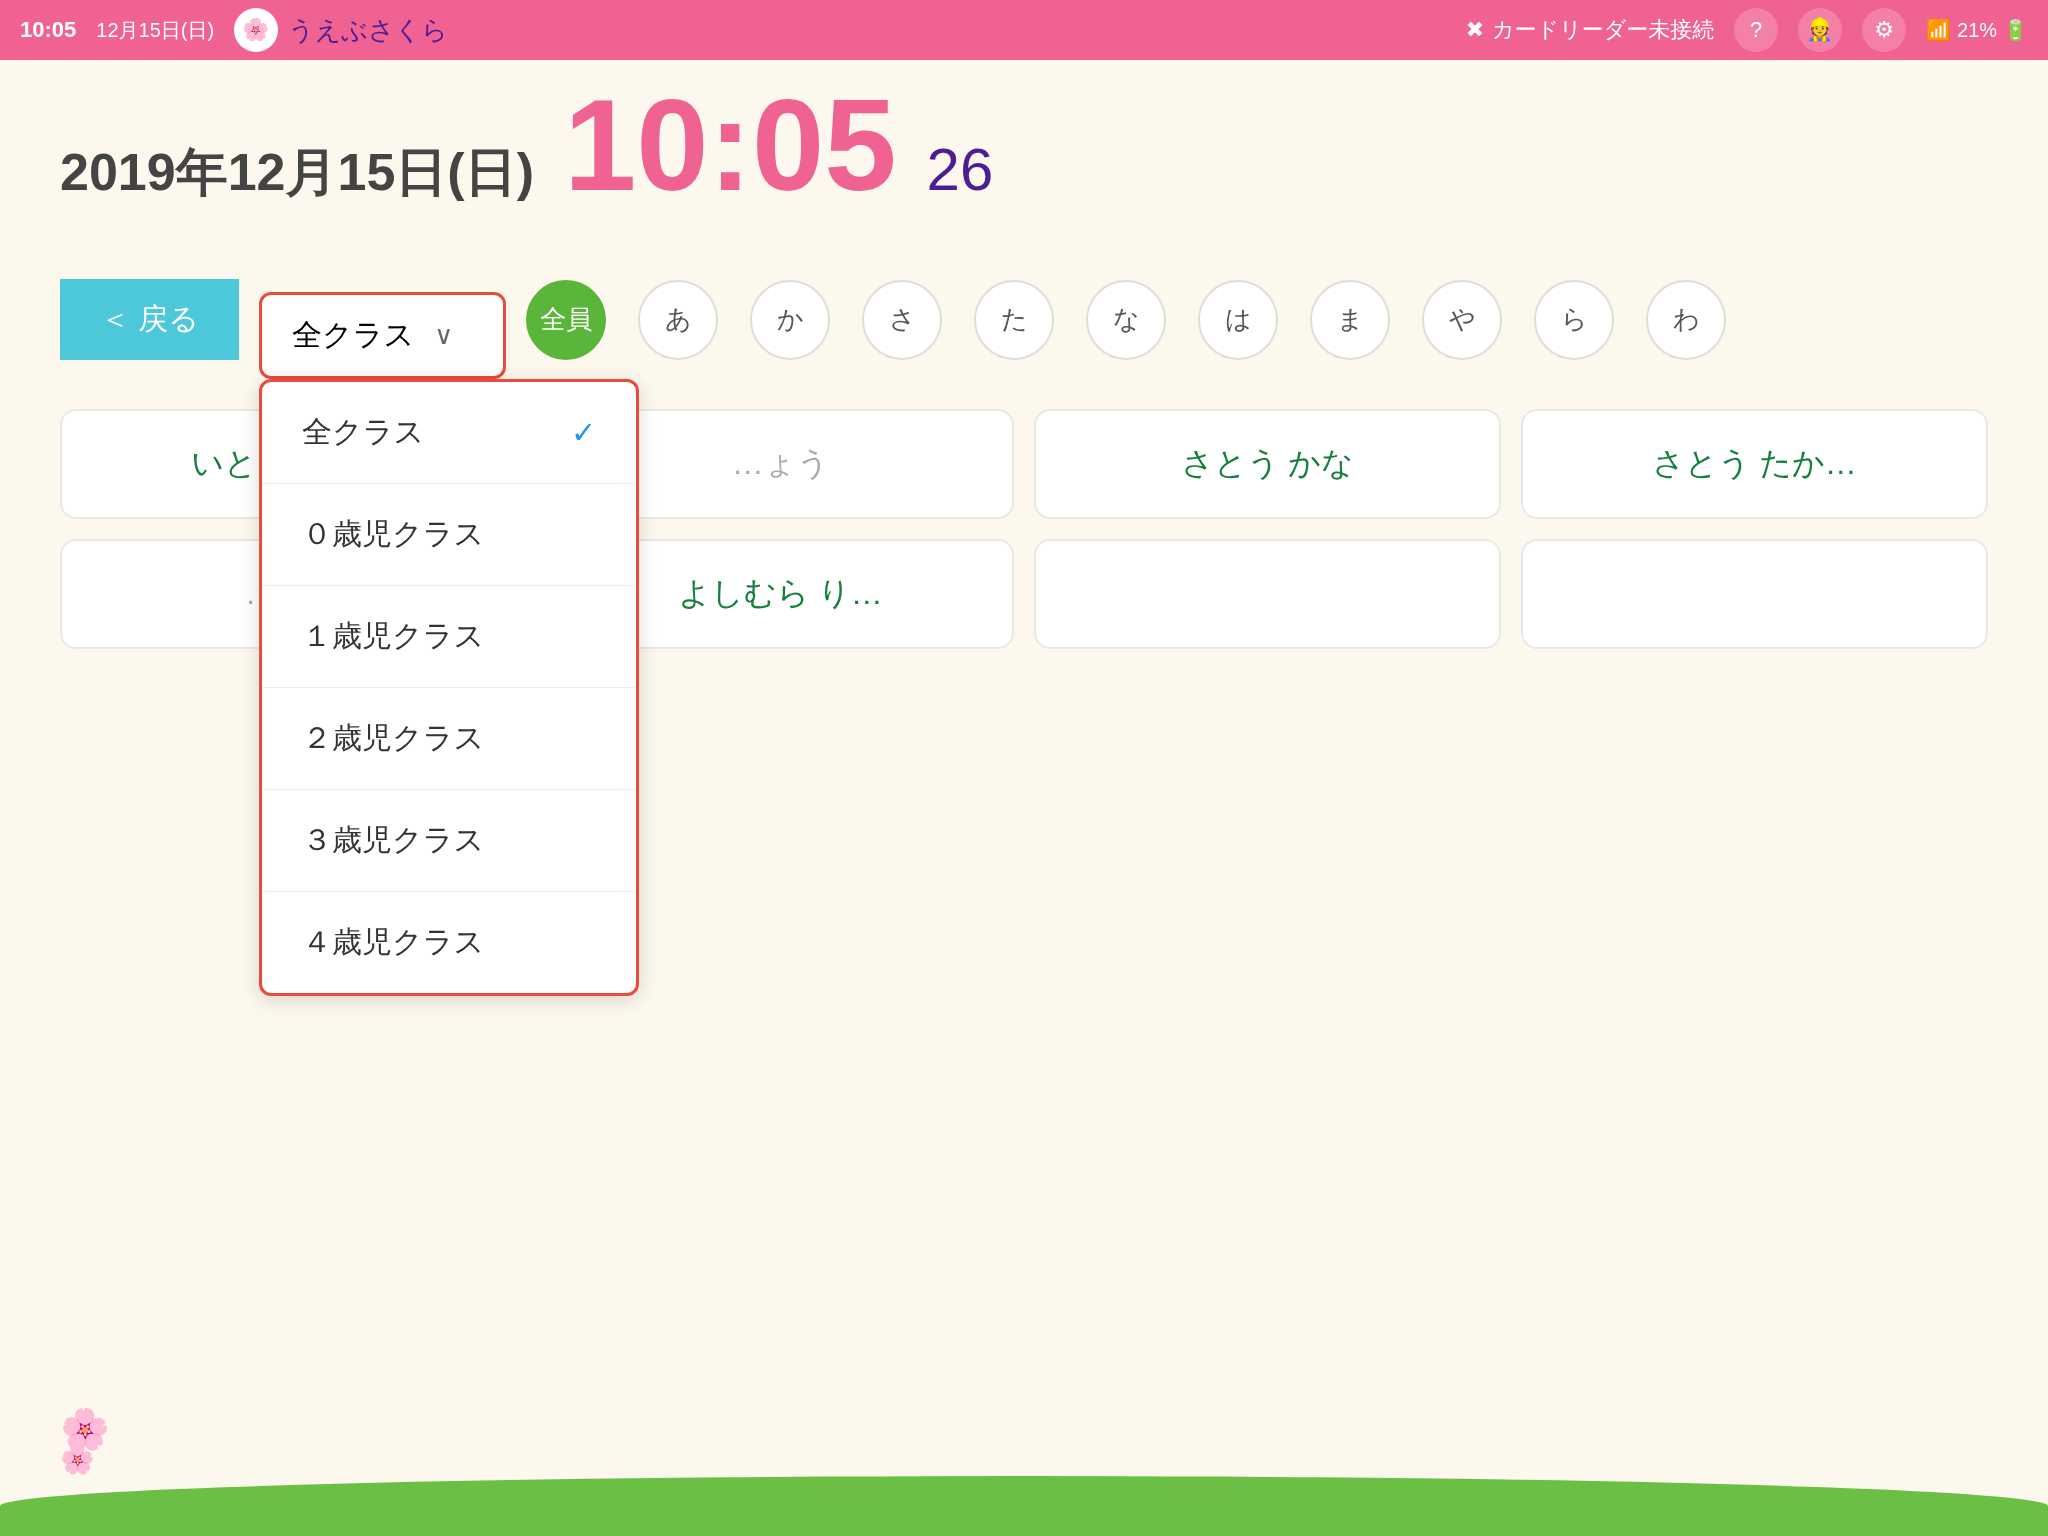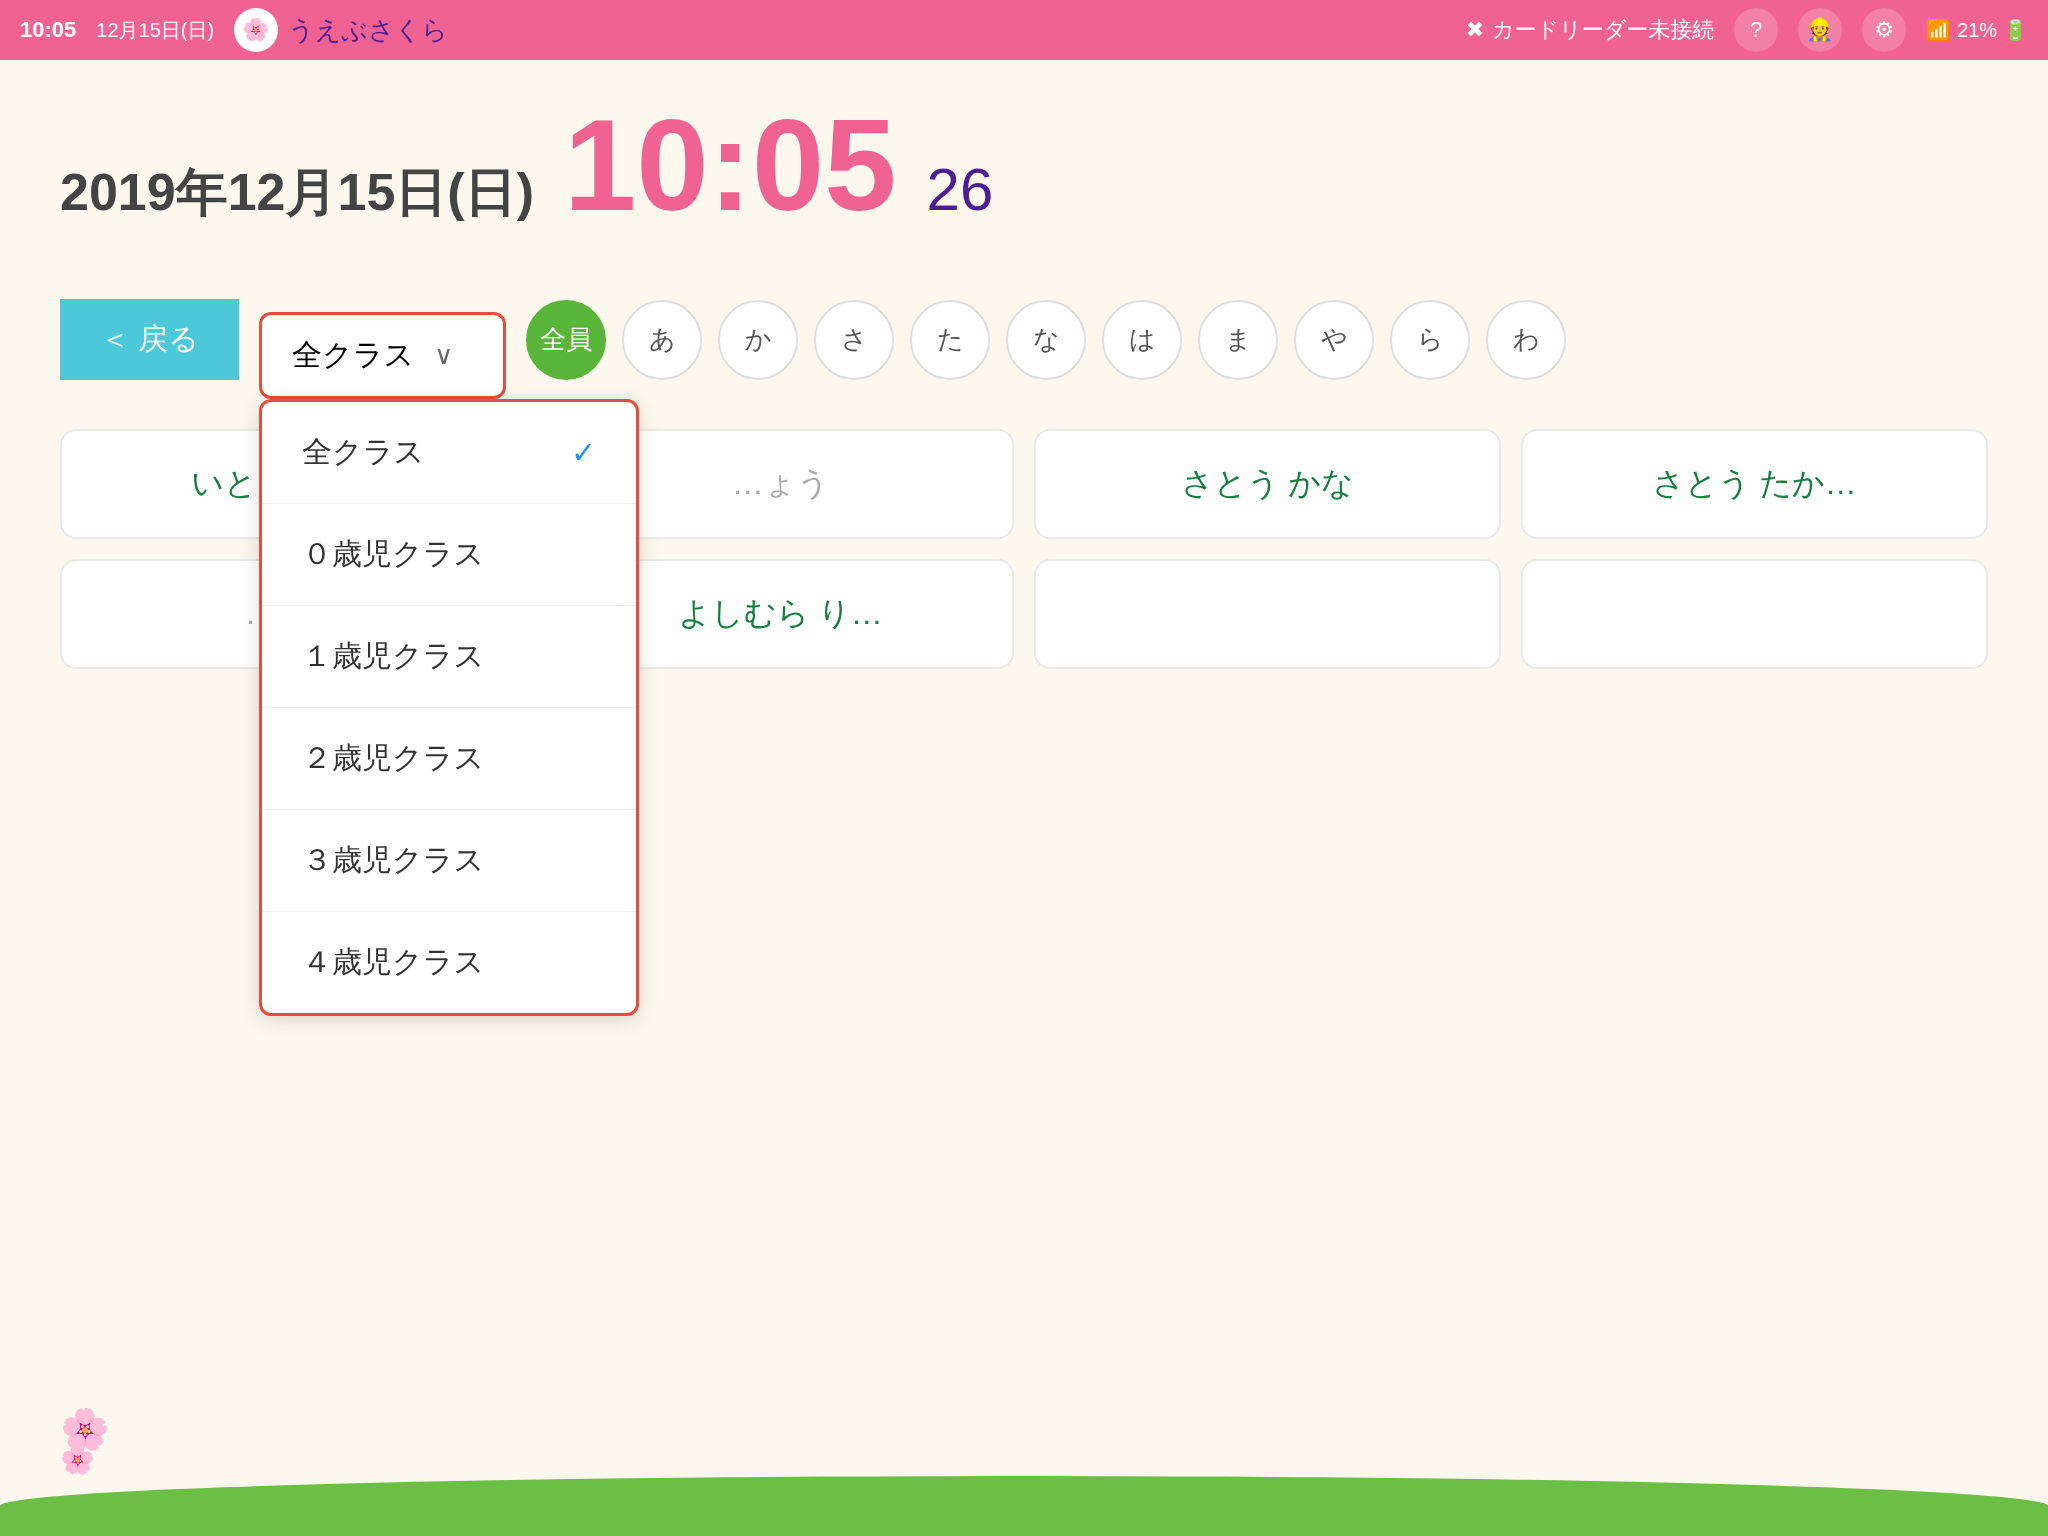--- a/index.html
+++ b/index.html
@@ -79,21 +79,21 @@
       gap: 6px;
       font-size: 20px;
     }
 
     
     .main-content {
       position: absolute;
       top: 60px;
       left: 0; right: 0; bottom: 0;
       background: #fdf8ee;
-      padding: 40px 60px 0;
+      padding: 20px 60px 0;
     }
 
     
     .datetime-section {
       display: flex;
       align-items: baseline;
       gap: 30px;
       margin-bottom: 50px;
     }
     .date-text {
@@ -154,21 +154,21 @@
       min-width: 220px;
       justify-content: space-between;
     }
     .class-dropdown-chevron {
       color: #666;
       font-size: 26px;
     }
 
     .filter-buttons {
       display: flex;
-      gap: 16px;
+      gap: 32px;
       align-items: center;
     }
     .filter-btn {
       width: 80px;
       height: 80px;
       border-radius: 50%;
       border: 2px solid #ddd;
       background: white;
       font-size: 26px;
       cursor: pointer;

